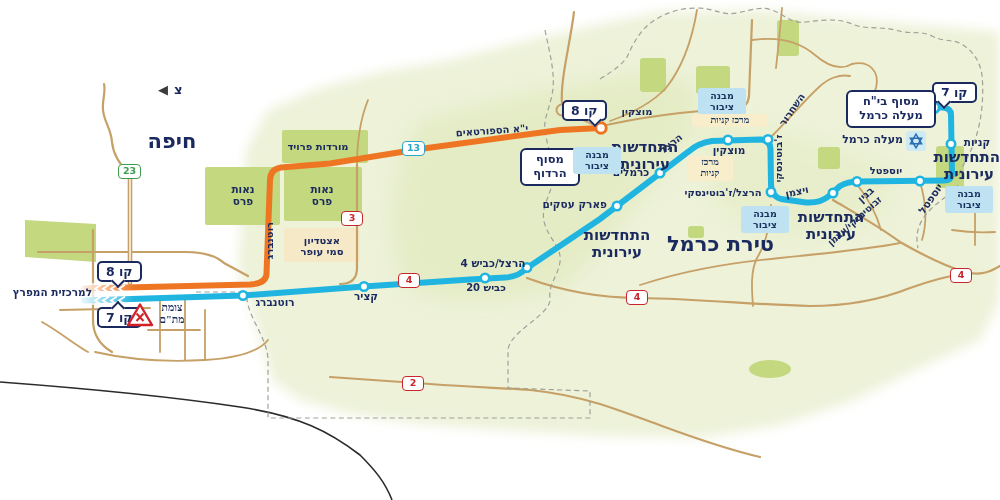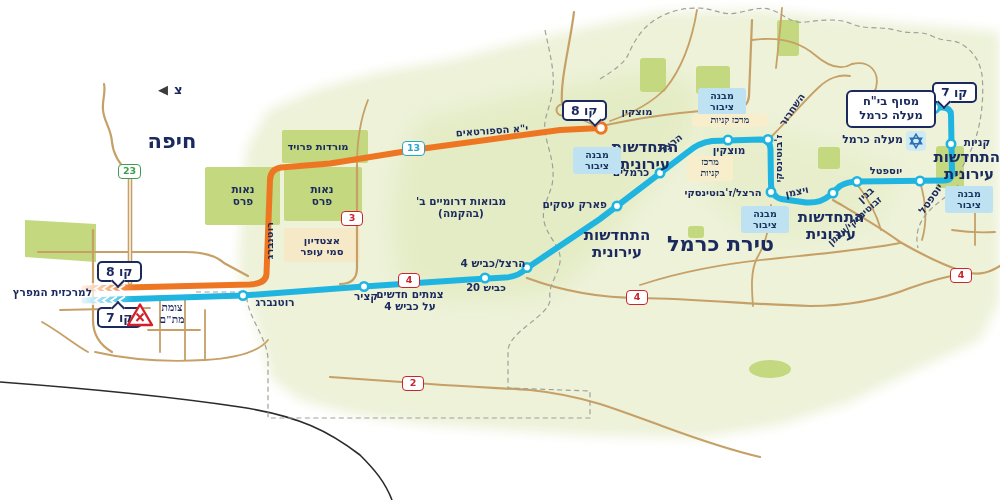--- a/index.html
+++ b/index.html
@@ -183,20 +183,22 @@
   <span>קו 8</span>
   <span class="tail-down" style="right:5px;bottom:-6px;"></span>
 </div>
 <div class="kav-badge" style="left:932px;top:82px;">
   <span>קו 7</span>
   <span class="tail-down" style="left:5px;bottom:-6px;"></span>
 </div>
 
 <div class="terminal-box" style="left:846px;top:90px;width:72px;">מסוף בי"ח
 מעלה כרמל</div>
+<div class="terminal-box" style="left:520px;top:148px;width:42px;">מסוף
+הרדוף</div>
 
 <div class="road-badge rb-green" style="left:118px;top:164px;">23</div>
 <div class="road-badge rb-red" style="left:341px;top:211px;">3</div>
 <div class="road-badge rb-teal" style="left:402px;top:141px;">13</div>
 <div class="road-badge rb-red" style="left:398px;top:273px;">4</div>
 <div class="road-badge rb-red" style="left:626px;top:290px;">4</div>
 <div class="road-badge rb-red" style="left:950px;top:268px;">4</div>
 <div class="road-badge rb-red" style="left:402px;top:376px;">2</div>
 
 <div class="lbl stop" style="left:251px;top:297px;width:48px;">רוטנברג</div>
@@ -204,22 +206,20 @@
 <div class="lbl stop" style="left:450px;top:258px;width:86px;">הרצל/כביש 4</div>
 <div class="lbl stop" style="left:543px;top:199px;width:64px;">פארק עסקים</div>
 <div class="lbl stop" style="left:608px;top:167px;width:46px;">כרמלים</div>
 <div class="lbl stop" style="left:707px;top:145px;width:44px;">מוצקין</div>
 <div class="lbl stop" style="left:681px;top:187px;width:84px;font-size:10px;">הרצל/ז'בוטינסקי</div>
 <div class="lbl stop" style="left:814px;top:216px;width:82px;font-size:9.5px;transform:rotate(-42deg);">זבוטינסקי/ויצמן</div>
 <div class="lbl stop" style="left:850px;top:189px;width:32px;transform:rotate(-42deg);">בגין</div>
 <div class="lbl stop" style="left:908px;top:193px;width:46px;transform:rotate(-55deg);">יוספטל</div>
 <div class="lbl stop" style="left:956px;top:137px;width:42px;">קניות</div>
 
-<div class="lbl stop l2" style="left:366px;top:289px;width:88px;">צמתים חדשים
-על כביש 4</div>
 <div class="lbl stop l2" style="left:152px;top:302px;width:40px;font-family:Liberation Serif, serif;">צומת
 מת"ם</div>
 <div class="iconbox" style="left:126px;top:302px;">
   <svg width="28" height="26" viewBox="0 0 28 26">
     <path d="M14 2.5 L26 23 H2 Z" fill="#ffffff" stroke="#d42027" stroke-width="2.4" stroke-linejoin="round"></path>
     <path d="M10.5 11.5 L17.5 19 M17.5 11.5 L10.5 19" stroke="#d42027" stroke-width="2" fill="none"></path>
   </svg>
 </div>
 
 <div class="lbl street" style="left:446px;top:125px;width:92px;transform:rotate(-4deg);">י"א הספורטאים</div>
@@ -232,22 +232,20 @@
 <div class="lbl street" style="left:462px;top:282px;width:48px;">כביש 20</div>
 <div class="lbl street" style="left:244px;top:235px;width:52px;transform:rotate(-90deg);">רוטנברג</div>
 
 <div class="lbl area" style="left:283px;top:141px;width:70px;font-size:10px;text-align:center;">מורדות פרויד</div>
 <div class="lbl area l2" style="left:219px;top:184px;width:48px;">נאות
 פרס</div>
 <div class="lbl area l2" style="left:298px;top:184px;width:48px;">נאות
 פרס</div>
 <div class="lbl area l2" style="left:283px;top:235px;width:78px;font-size:10px;">אצטדיון
 סמי עופר</div>
-<div class="lbl area l2" style="left:408px;top:196px;width:106px;">מבואות דרומיים ב'
-(בהקמה)</div>
 <div class="lbl small l2" style="left:611px;top:139px;width:68px;">התחדשות
 עירונית</div>
 <div class="lbl small l2" style="left:583px;top:227px;width:68px;">התחדשות
 עירונית</div>
 <div class="lbl small l2" style="left:797px;top:209px;width:68px;">התחדשות
 עירונית</div>
 <div class="lbl small l2" style="left:938px;top:149px;width:62px;">התחדשות
 עירונית</div>
 
 <div class="bluebox" style="left:573px;top:147px;width:38px;">מבנה

